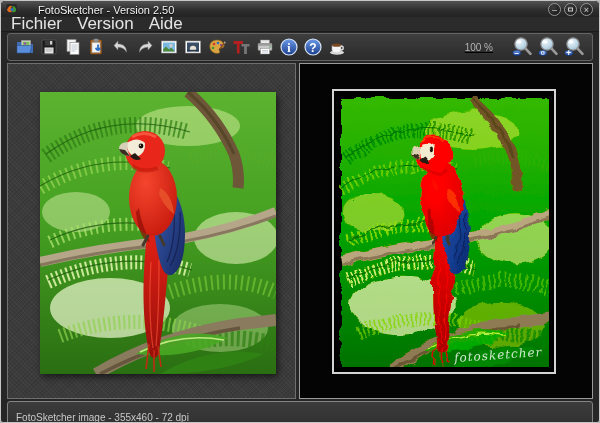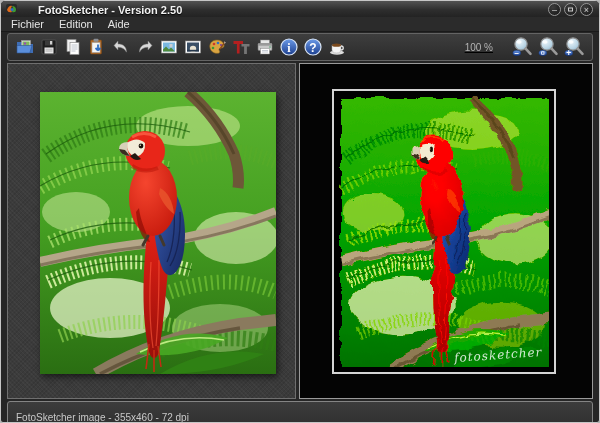--- a/index.html
+++ b/index.html
@@ -9,35 +9,35 @@
     background:#262626; border:1px solid #c6c6c6;
     border-radius:5px 5px 3px 3px; overflow:hidden;
   }
   
   .titlebar{
     height:16px; display:flex; align-items:center; padding:1px 6px 0 5px;
     background:linear-gradient(#525252,#2e2e2e 55%,#232323);
   }
   .app-icon{ width:11px; height:11px; display:inline-block; }
   .app-icon svg{ display:block; width:11px; height:11px; }
-  .wtitle{ margin-left:5px; font-size:11px; font-weight:bold; color:#f2f2f2; text-shadow:0 1px 1px #000; white-space:nowrap;padding-left:16px; }
+  .wtitle{ margin-left:5px; font-size:11px; font-weight:normal; color:#f2f2f2; text-shadow:0 1px 1px #000; white-space:nowrap;padding-left:16px; }
   .win-controls{ margin-left:auto; display:flex; gap:3px; }
   .win-btn{
     width:13px; height:13px; border-radius:50%; padding:0;
     background:radial-gradient(circle at 35% 30%, #3d3d3d, #151515);
     border:1px solid #969696; color:#cfcfcf; font-size:9px; line-height:10px;
     text-align:center; cursor:default; display:flex; align-items:center; justify-content:center;
   }
   .win-btn span{ display:block; transform:translateY(-0.5px); }
   .max-glyph{ width:5px; height:4px; border:1px solid #c9c9c9; background:transparent; }
   
   .menubar{
     height:15px; display:flex; align-items:center; gap:15px;
     padding:0 0 0 10px; background:#2b2b2b; border-bottom:1px solid #1a1a1a;
-    font-size:11px; color:#e4e4e4;
+    font-size:17px; color:#e4e4e4;
   }
   .menu-item{ cursor:default; }
   
   .toolbar{
     margin:1px 6px 0; height:28px;
     background:linear-gradient(#3e3e3e,#2b2b2b);
     border:1px solid #646464; border-radius:3px;
     display:flex; align-items:center; padding:0 5px;
   }
   .tool{
@@ -189,21 +189,21 @@
           <span class="max-glyph"></span>
         </button>
       <button class="win-btn">
           <span>×</span>
         </button>
     </div>
   </div>
 
   <div class="menubar">
     <span class="menu-item">Fichier</span>
-    <span class="menu-item">Edition</span>
+    <span class="menu-item">Version</span>
     <span class="menu-item">Aide</span>
   </div>
 
   <div class="toolbar">
     <button class="tool" title="open-image">
       <svg viewBox="0 0 20 20">
           <path d="M2 5h6l2 2h8v9H2z" fill="#3e6db5"></path>
           <rect x="6.5" y="3.5" width="9" height="7" fill="#e8e8e8" stroke="#999" stroke-width=".5"></rect>
           <rect x="7.5" y="4.5" width="7" height="5" fill="#7fba5a"></rect>
           <circle cx="10" cy="6.5" r="1.2" fill="#9a4fb0"></circle>

